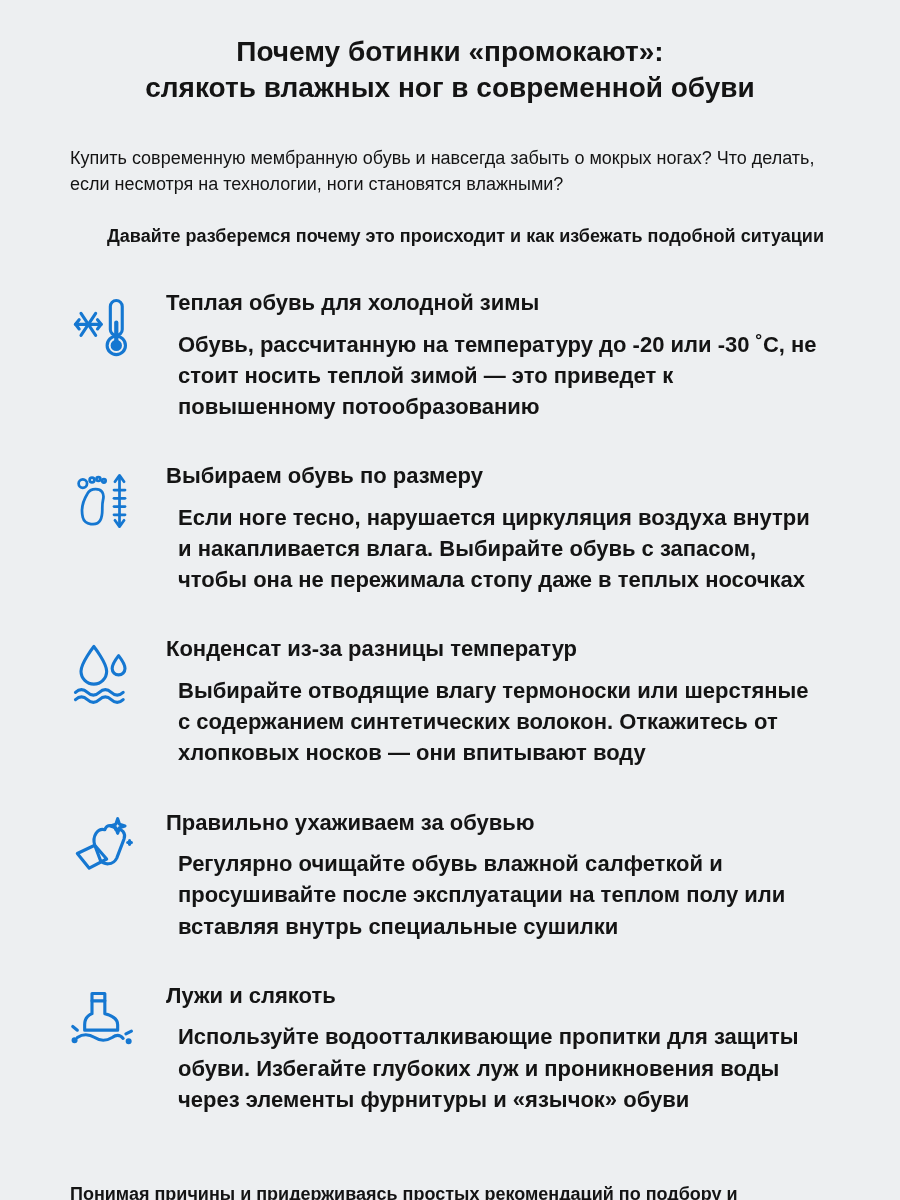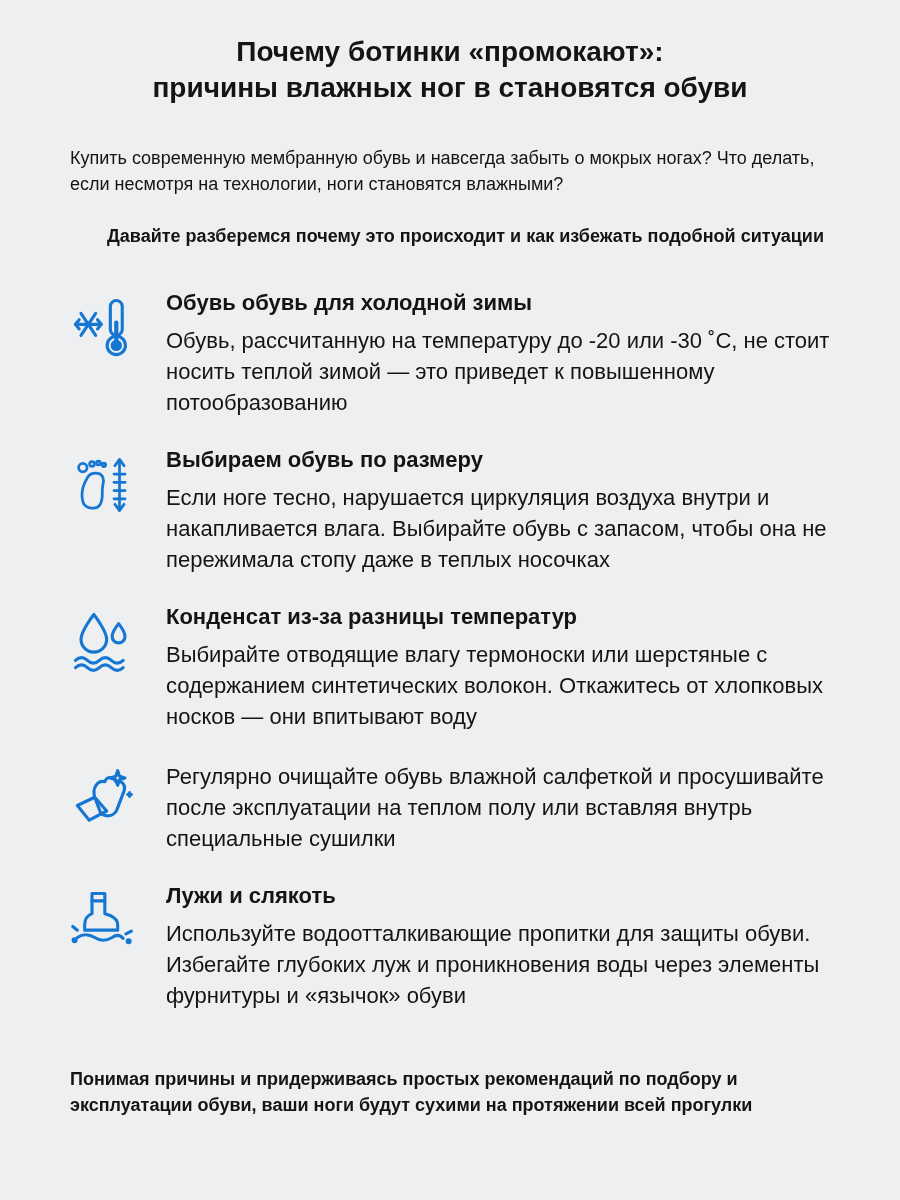--- a/index.html
+++ b/index.html
@@ -33,35 +33,35 @@
   .section-icon {
     flex: 0 0 66px; width: 66px; height: 70px;
     margin-right: 30px; margin-top: 4px;
   }
   .section-body { flex: 1; }
   .section-title {
     font-size: 22px; font-weight: 700;
     margin: 0 0 8px 0; line-height: 1.25;
   }
   .section-text {
-    font-size: 22px; line-height: 1.42; margin: 0;
+    font-size: 22px; line-height: 1.42; margin: 12px; font-weight: bold;
   }
   .outro {
     font-weight: 700; margin-top: 26px;
   }
   svg.lineicon { stroke: #1577d1; fill: none; stroke-linecap: round; stroke-linejoin: round; }
 </style>
 </head>
 <body>
 
 <div class="page">
 
   <h1 class="title">
     <span>Почему ботинки «промокают»:</span><br>
-    <span>причины влажных ног в становятся обуви</span>
+    <span>слякоть влажных ног в современной обуви</span>
   </h1>
 
   <p class="para">Купить современную мембранную обувь и навсегда забыть о мокрых ногах? Что делать, если несмотря на технологии, ноги становятся влажными?</p>
 
   <p class="para bold">Давайте разберемся почему это происходит и как избежать подобной ситуации</p>
 
   <div class="sections">
 
     <div class="section">
       <svg class="section-icon lineicon" viewBox="0 0 72 72" stroke-width="3.4">
@@ -69,21 +69,21 @@
         <line x1="12" y1="20" x2="28" y2="44"></line>
         <line x1="28" y1="20" x2="12" y2="44"></line>
         <path d="M10 27 L6 32 L10 37"></path>
         <path d="M30 27 L34 32 L30 37"></path>
         <rect x="44" y="6" width="13" height="38" rx="6.5"></rect>
         <circle cx="50.5" cy="55" r="10"></circle>
         <circle cx="50.5" cy="55" r="4.5" fill="#1577d1"></circle>
         <line x1="50.5" y1="30" x2="50.5" y2="50" stroke-width="4.6"></line>
       </svg>
       <div class="section-body">
-        <h2 class="section-title">Обувь обувь для холодной зимы</h2>
+        <h2 class="section-title">Теплая обувь для холодной зимы</h2>
         <p class="section-text">Обувь, рассчитанную на температуру до -20 или -30 ˚С, не стоит носить теплой зимой — это приведет к повышенному потообразованию</p>
       </div>
     </div>
 
     <div class="section">
       <svg class="section-icon lineicon" viewBox="0 0 72 72" stroke-width="3">
         <path d="M19 28 C14 36 12 46 14 54 C16 62 29 64 33 57 C37 50 34 43 36 35 C38 27 34 23 28 23 C24 23 21 24 19 28 Z"></path>
         <circle cx="14" cy="17" r="4.6"></circle>
         <circle cx="24" cy="13" r="2.6"></circle>
         <circle cx="31" cy="12" r="2.1"></circle>
@@ -117,20 +117,21 @@
 
     <div class="section">
       <svg class="section-icon lineicon" viewBox="0 0 72 72" stroke-width="3.4">
         <path d="M8 42 L27 33 L40 48 L21 58 Z"></path>
         <path d="M27 33 C24 23 30 14 38 16 C40 10 48 10 50 16 C57 14 61 20 59 26 L51 47 C47 55 37 55 33 49 Z"></path>
         <path d="M52 4 L54 10 L60 12 L54 14 L52 20 L50 14 L44 12 L50 10 Z"></path>
         <line x1="63" y1="30" x2="67" y2="30"></line>
         <line x1="65" y1="28" x2="65" y2="32"></line>
       </svg>
       <div class="section-body">
+        <h2 class="section-title">Правильно ухаживаем за обувью</h2>
         <p class="section-text">Регулярно очищайте обувь влажной салфеткой и просушивайте после эксплуатации на теплом полу или вставляя внутрь специальные сушилки</p>
       </div>
     </div>
 
     <div class="section">
       <svg class="section-icon lineicon" viewBox="0 0 72 72" stroke-width="3.4">
         <path d="M24 6 L38 6 L38 28 C46 30 52 34 52 40 L52 46 L16 46 L16 40 C16 34 19 30 24 28 Z"></path>
         <line x1="24" y1="14" x2="38" y2="14"></line>
         <path d="M8 54 q9 -6 19 0 q9 6 19 0 q7 -5 12 1"></path>
         <path d="M8 46 l-5 -4"></path>

